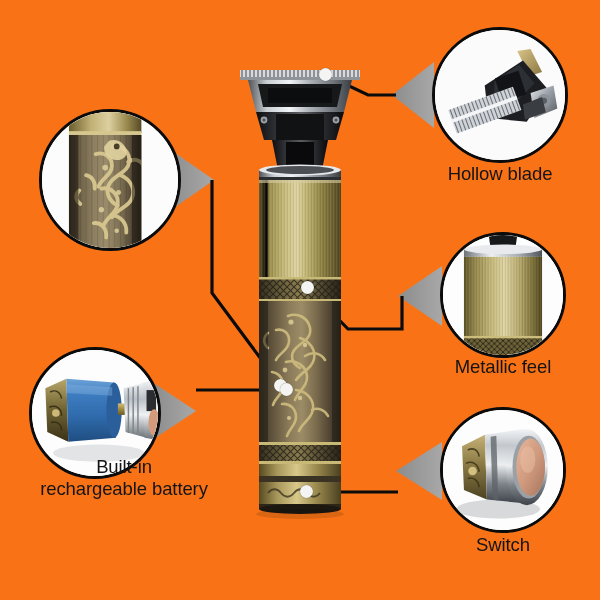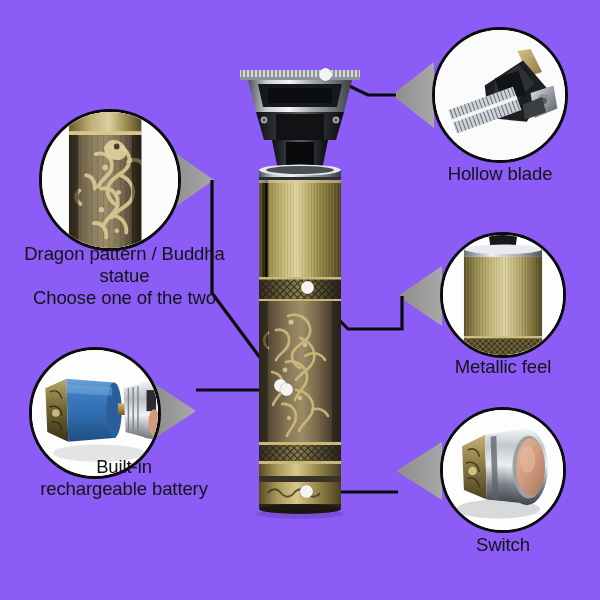--- a/index.html
+++ b/index.html
@@ -8,21 +8,21 @@
     padding: 0;
     background: #ffffff;
   }
   body {
     font-family: "Liberation Sans", sans-serif;
   }
   #stage {
     position: relative;
     width: 600px;
     height: 600px;
-    background: #8b5cf6;
+    background: #f97316;
     overflow: hidden;
   }
 
   
   .layer {
     position: absolute;
     left: 0; top: 0;
     width: 600px;
     height: 600px;
   }
@@ -534,20 +534,18 @@
   <div class="dot" style="left:280px; top:383px;"></div>
   <div class="dot" style="left:300px; top:485px;"></div>
 
   <div id="labels" class="layer">
     <div class="label" style="left:400px; top:163px; width:200px;">Hollow blade</div>
 
     <div class="label" style="left:403px; top:356px; width:200px;">Metallic feel</div>
 
     <div class="label" style="left:403px; top:534px; width:200px;">Switch</div>
 
-    <div class="label" style="left:0px; top:243px; width:249px;">Dragon pattern / Buddha statue
-Choose one of the two</div>
 
     <div class="label" style="left:14px; top:456px; width:220px;">Built-in
 rechargeable battery</div>
   </div>
 
 </div>
 
 </body></html>

